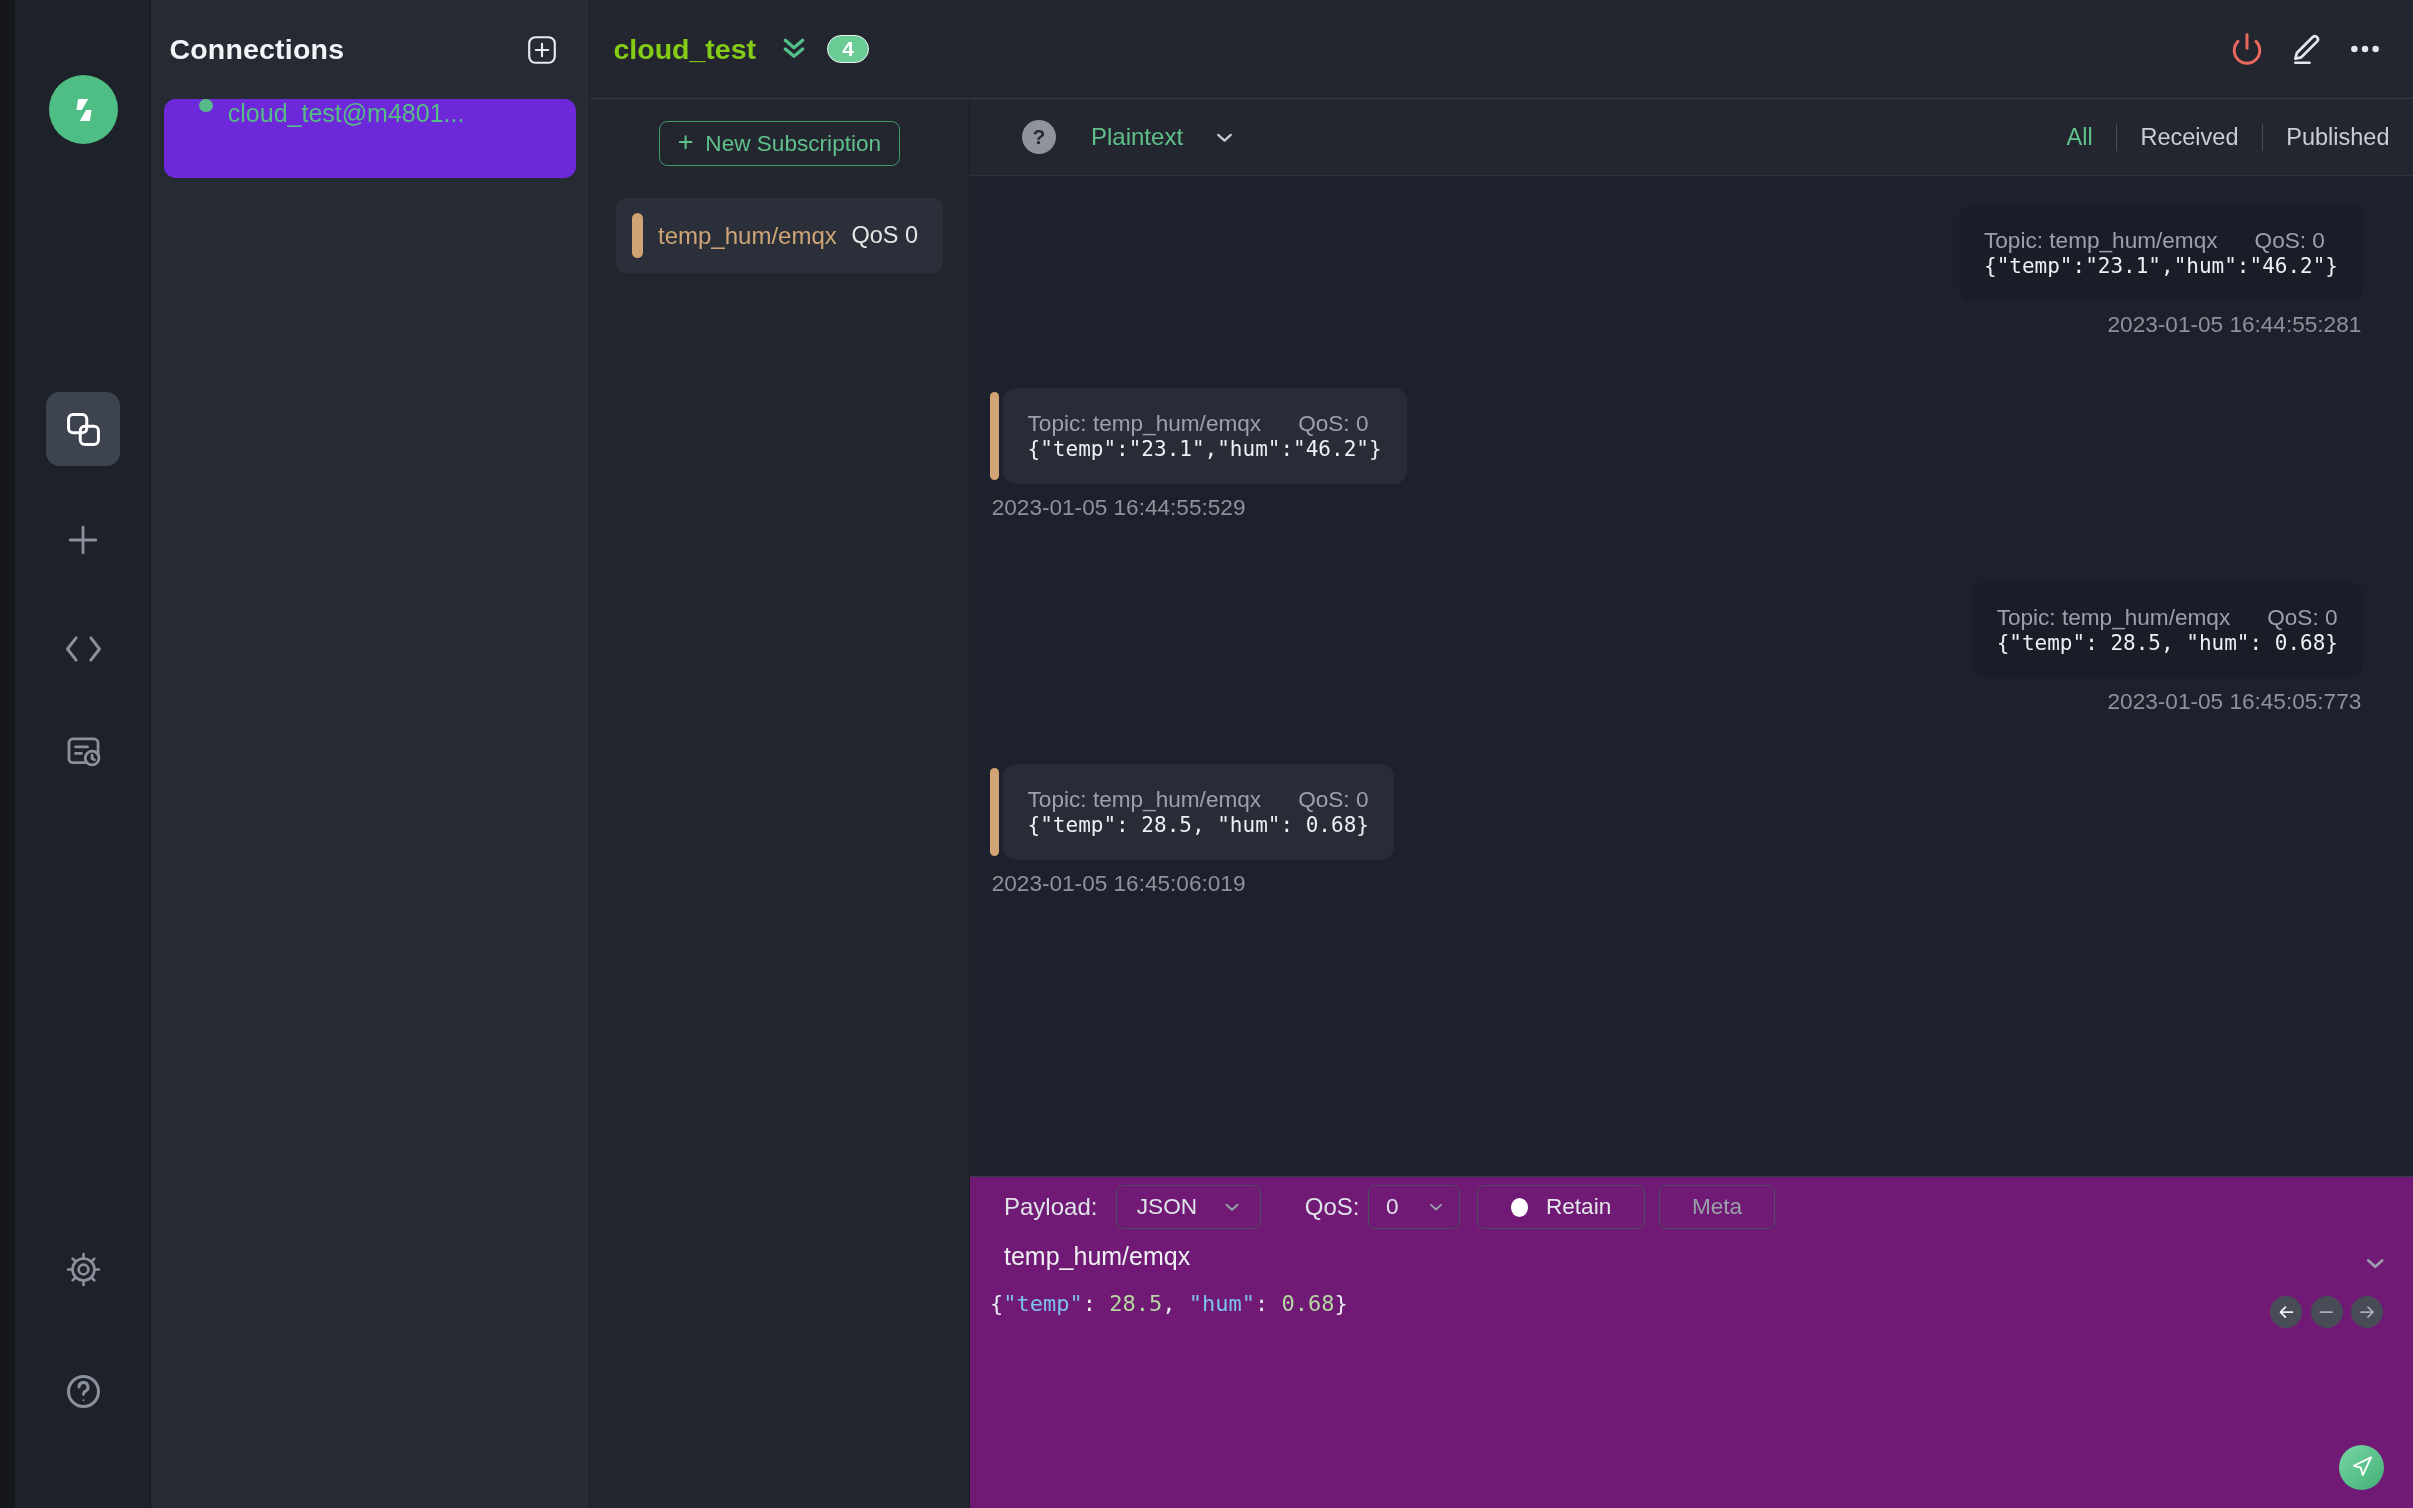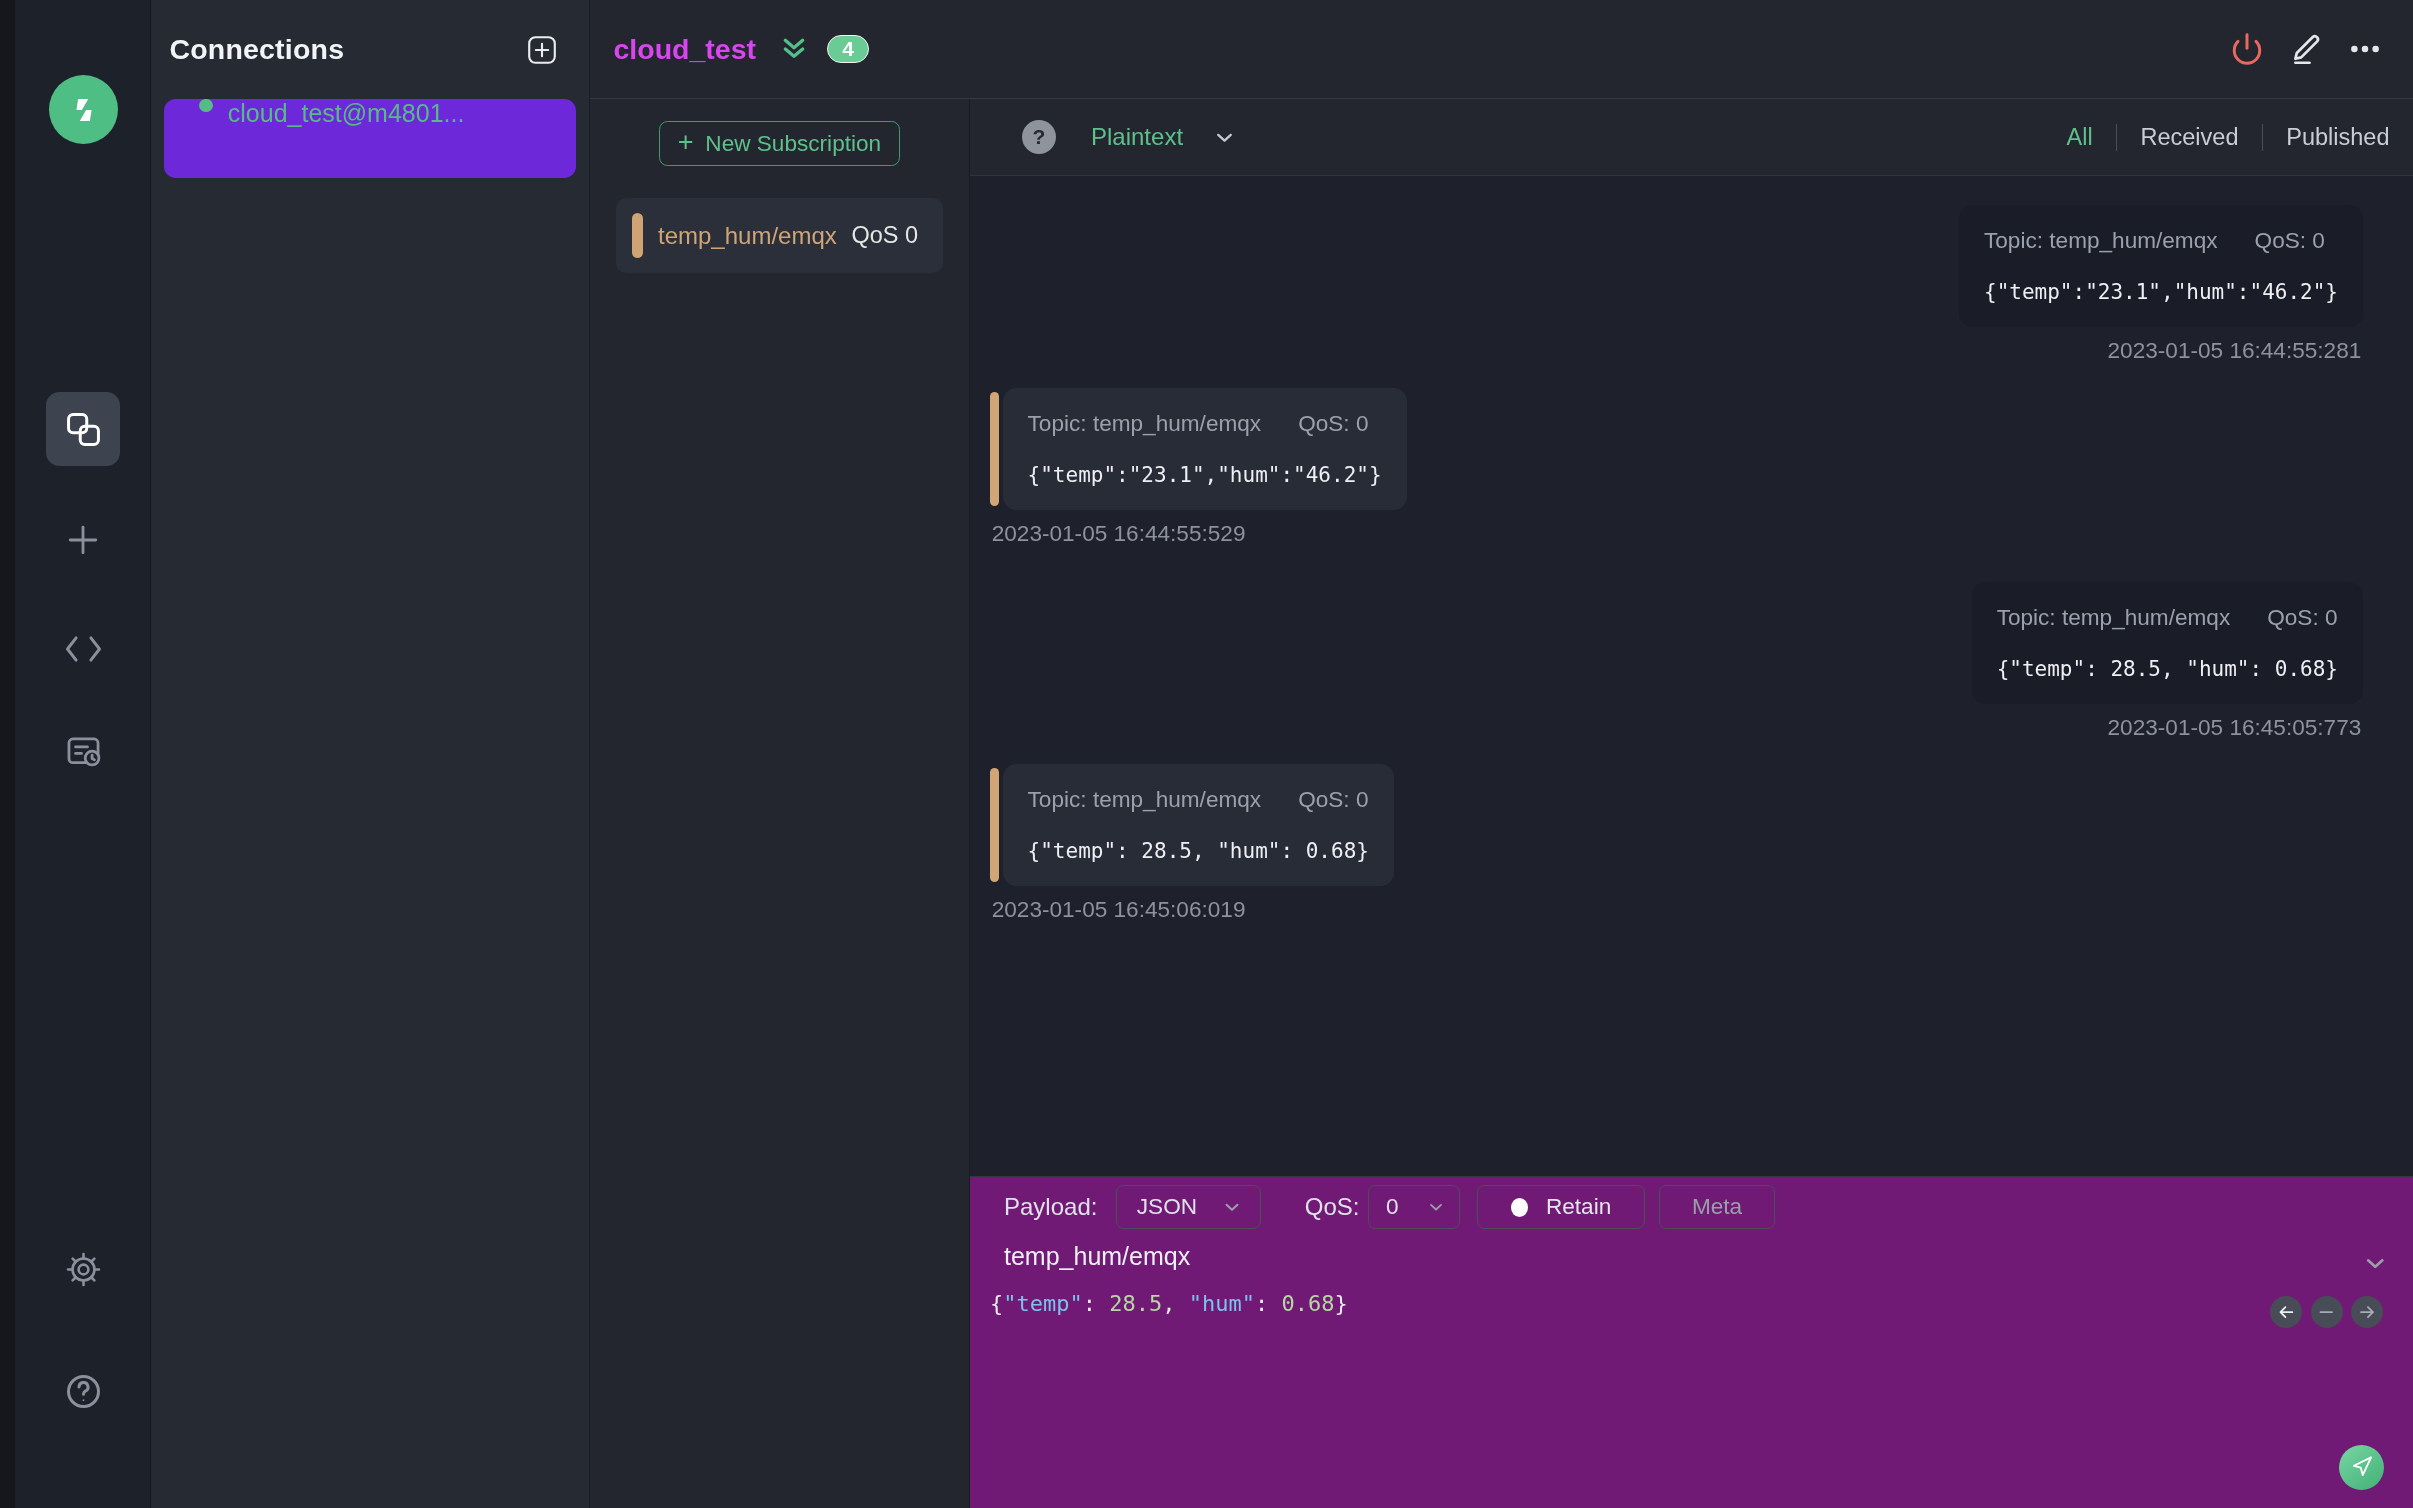--- a/index.html
+++ b/index.html
@@ -58,21 +58,21 @@
   .conn-dot { width:13.4px; height:13.4px; border-radius:50%; background:#56bc87; margin-left:35px; flex:none; }
   .conn-name { margin-left:15px; font-size:25px; color:#56bc87; }
 
   
   .right { flex:1; display:flex; flex-direction:column; min-width:0; }
 
   .main-header {
     height:99px; background:#23262f; border-bottom:0.8px solid #343843;
     display:flex; align-items:center; padding:0 30px 0 23.5px; flex:none;
   }
-  .main-title { font-size:28.5px; font-weight:bold; color:#d946ef; }
+  .main-title { font-size:28.5px; font-weight:bold; color:#84cc16; }
   .collapse-ic { margin-left:22px; display:flex; }
   .badge {
     margin-left:17px; min-width:42px; height:28.5px; padding:0 10px;
     border-radius:14.2px; background:#6bcb94; border:1.7px solid #ecf4ef;
     color:#fff; font-size:21px; font-weight:bold;
     display:flex; align-items:center; justify-content:center;
   }
   .header-actions { margin-left:auto; display:flex; align-items:center; gap:22px; }
   .hbtn { width:37px; height:37px; background:transparent; border:none; cursor:pointer;
           display:flex; align-items:center; justify-content:center; }
@@ -120,21 +120,21 @@
   .tab.active { color:#5fc08b; }
   .tab-sep { width:0.8px; height:27px; background:#4a4e58; margin:0 23.5px; }
 
   .msg-list { flex:1; position:relative; min-height:0; }
 
   .msg { position:absolute; }
   .msg.published { right:50px; }
   .msg.received  { left:20px; }
   .msg .card {
     border-radius:13.4px; padding:22.6px 25px;
-    display:flex; flex-direction:column; gap:26px;
+    display:flex; flex-direction:column; 
   }
   .msg.published .card { background:#1a1d27; }
   .msg.received  .card { background:#282c36; }
   .msg .meta { display:flex; gap:37px; font-size:22.6px; color:#9ba1ac; }
   .msg .payload { font-size:21px; color:#edeff3; line-height:1.2; white-space:pre; }
   .msg .row { display:flex; }
   .msg .bar { width:9.2px; border-radius:5px; background:#d2a576; margin:4.2px 3.4px 4.2px 0; flex:none; }
   .msg .time { margin-top:11px; font-size:22.6px; color:#8d929c; }
   .msg.published .time { text-align:right; padding-right:1.7px; }
   .msg.received  .time { padding-left:1.7px; }

